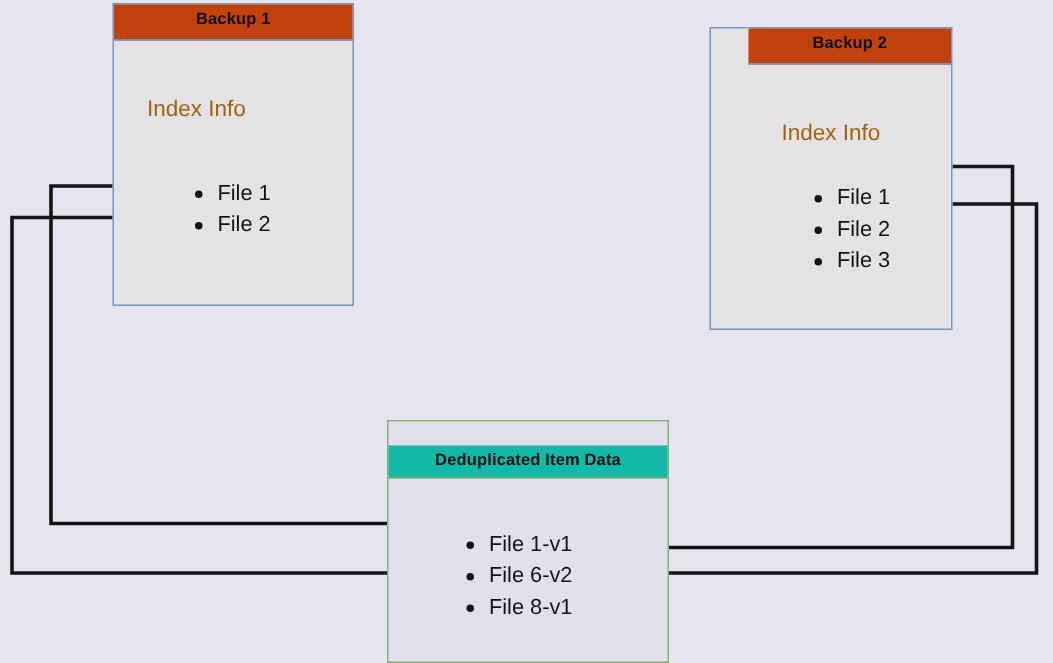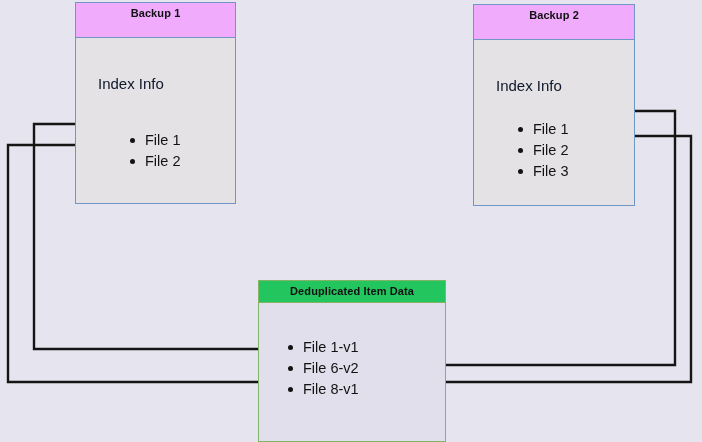--- a/index.html
+++ b/index.html
@@ -42,39 +42,40 @@
   .box-header {
     box-sizing: border-box;
     width: 100%;
     text-align: center;
     font-weight: bold;
     font-size: 11px;
     color: #111111;
     letter-spacing: 0.1px;
   }
   .box.blue .box-header {
-    background: #f0abfc;
+    background: #c2410c;
     border-bottom: 1px solid #7096c8;
-    height: 35px;
+    height: 24px;
     line-height: 20px;
   }
   .box.green .box-header {
-    background: #22c55e;
+    background: #14b8a6;
     border-bottom: 1.5px solid #82b366;
     height: 22px;
     line-height: 21px;
+    margin-top: 16px;
   }
   .box-body {
     position: relative;
     width: 100%;
   }
   .index-title {
     position: absolute;
     font-size: 15px;
-    color: #0f172a;
+    color: #a16207;
   }
   .file-list {
     position: absolute;
     list-style: none;
     margin: 0;
     padding: 0;
   }
   .file-list li {
     font-size: 14.5px;
     color: #121212;
@@ -125,21 +126,21 @@
           <span>File 1</span>
         </li>
         <li>
           <span class="bullet"></span>
           <span>File 2</span>
         </li>
       </ul>
     </div>
   </div>
 
-  <div class="box blue" style="left:473px; top:4px; width:162px; height:202px;">
+  <div class="box blue" style="left:473px; top:18px; width:162px; height:202px;padding-left:25px;">
     <div class="box-header">Backup 2</div>
     <div class="box-body" style="height:179px;">
       <div class="index-title" style="left:22px; top:37px;">Index Info</div>
       <ul class="file-list" style="left:42px; top:79px;">
         <li>
           <span class="bullet"></span>
           <span>File 1</span>
         </li>
         <li>
           <span class="bullet"></span>
@@ -149,21 +150,21 @@
           <span class="bullet"></span>
           <span>File 3</span>
         </li>
       </ul>
     </div>
   </div>
 
   <div class="box green" style="left:258px; top:280px; width:188px; height:162px;">
     <div class="box-header">Deduplicated Item Data</div>
     <div class="box-body" style="height:138px;">
-      <ul class="file-list" style="left:27px; top:34px;">
+      <ul class="file-list" style="left:50px; top:34px;">
         <li>
           <span class="bullet"></span>
           <span>File 1-v1</span>
         </li>
         <li>
           <span class="bullet"></span>
           <span>File 6-v2</span>
         </li>
         <li>
           <span class="bullet"></span>

